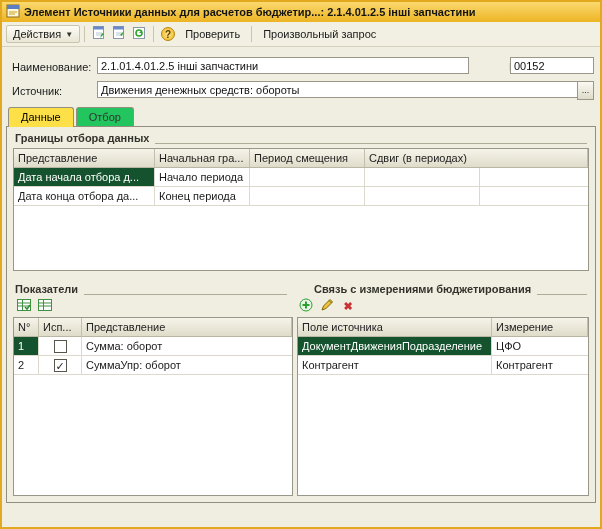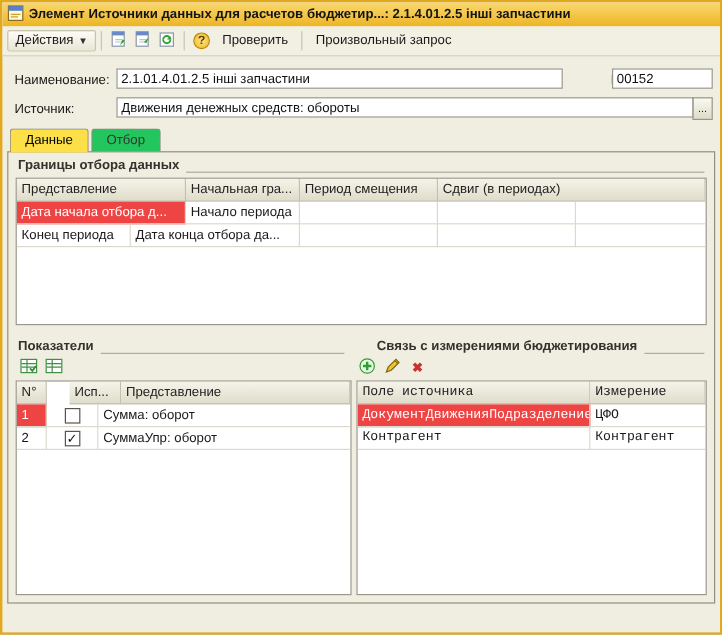--- a/index.html
+++ b/index.html
@@ -45,21 +45,21 @@
   .sechdr::after { content:""; flex:1; height:1px; background:#AEAB99; }
 
   
   .grid { position:absolute; background:#fff; border:1px solid #99968A; overflow:hidden; }
   .gr { display:flex; height:19px; }
   .gc { border-right:1px solid #DCD9CC; border-bottom:1px solid #DCD9CC; padding:0 4px;
         line-height:18px; white-space:nowrap; overflow:hidden; }
   .gc.flex { flex:1; border-right:none; }
   .gr.hdr .gc { background:linear-gradient(#F6F4EA,#DFDCCA); border-right:1px solid #C2BFAD;
                 border-bottom:1px solid #B9B6A4; color:#222; }
-  .gc.sel { background:#ef4444; color:#fff; }
+  .gc.sel { background:#14532d; color:#fff; }
   .gc.center { display:flex; align-items:center; justify-content:center; padding:0; }
   .cb { width:13px; height:13px; border:1px solid #58564C; background:#fff; font-size:11px;
         line-height:12px; text-align:center; color:#1a1a1a; }
 
   .minitb { position:absolute; display:flex; gap:3px; align-items:center; }
 
   
   .footer { position:absolute; right:10px; bottom:6px; display:flex; align-items:center; gap:7px; }
   .fbtn { cursor:default; padding:2px 4px; }
   .fbtn.primary { font-weight:bold; }
@@ -157,22 +157,22 @@
           <div class="gc flex">Сдвиг (в периодах)</div>
         </div>
         <div class="gr">
           <div class="gc sel" style="width: 141px;">Дата начала отбора д...</div>
           <div class="gc" style="width: 95px;">Начало периода</div>
           <div class="gc" style="width: 115px;"></div>
           <div class="gc" style="width: 115px;"></div>
           <div class="gc flex"></div>
         </div>
         <div class="gr">
+          <div class="gc" style="width: 141px;">Дата конца отбора да...</div>
           <div class="gc" style="width: 95px;">Конец периода</div>
-          <div class="gc" style="width: 141px;">Дата конца отбора да...</div>
           <div class="gc" style="width: 115px;"></div>
           <div class="gc" style="width: 115px;"></div>
           <div class="gc flex"></div>
         </div>
       </div>
 
     <div class="sechdr" style="left:8px; width:272px; top:156px;">
       <span>Показатели</span>
     </div>
     <div class="minitb" style="left:8px; top:170px;">
@@ -190,21 +190,21 @@
           <svg width="16" height="16">
               <rect x="1.5" y="2.5" width="13" height="11" fill="#fff" stroke="#3F9142"></rect>
               <path d="M2 6h12M2 9h12M6.5 3v10" stroke="#3F9142"></path>
             </svg>
         </span>
       </span>
     </div>
     <div class="grid" id="indicators-grid" style="left:6px; width:280px; top:190px; height:179px;">
         <div class="gr hdr">
           <div class="gc" style="width: 25px;">N°</div>
-          <div class="gc" style="width: 43px; margin-left: 19px;">Исп...</div>
+          <div class="gc" style="width: 43px;">Исп...</div>
           <div class="gc flex">Представление</div>
         </div>
         <div class="gr">
           <div class="gc sel" style="width: 25px;">1</div>
           <div class="gc center" style="width: 43px;">
             <span class="cb"></span>
           </div>
           <div class="gc flex">Сумма: оборот</div>
         </div>
         <div class="gr">
@@ -233,21 +233,21 @@
           <svg width="14" height="14">
               <path d="M2 12l1.5-4L10 1.5 12.5 4 6 10.5 2 12z" fill="#F0C040" stroke="#7A6A00"></path>
               <path d="M9 2.5L11.5 5" stroke="#7A6A00"></path>
             </svg>
         </span>
       </span>
       <span class="icbtn" style="width:18px;height:18px;">
         <span style="color:#C83232;font-weight:bold;">✖</span>
       </span>
     </div>
-    <div class="grid" id="mapping-grid" style="left:290px; right:6px; top:190px; height:179px;font-family:Liberation Mono, monospace;">
+    <div class="grid" id="mapping-grid" style="left:290px; right:6px; top:190px; height:179px;">
         <div class="gr hdr">
           <div class="gc" style="width: 194px;">Поле источника</div>
           <div class="gc flex">Измерение</div>
         </div>
         <div class="gr">
           <div class="gc sel" style="width: 194px;">ДокументДвиженияПодразделение</div>
           <div class="gc flex">ЦФО</div>
         </div>
         <div class="gr">
           <div class="gc" style="width: 194px;">Контрагент</div>

